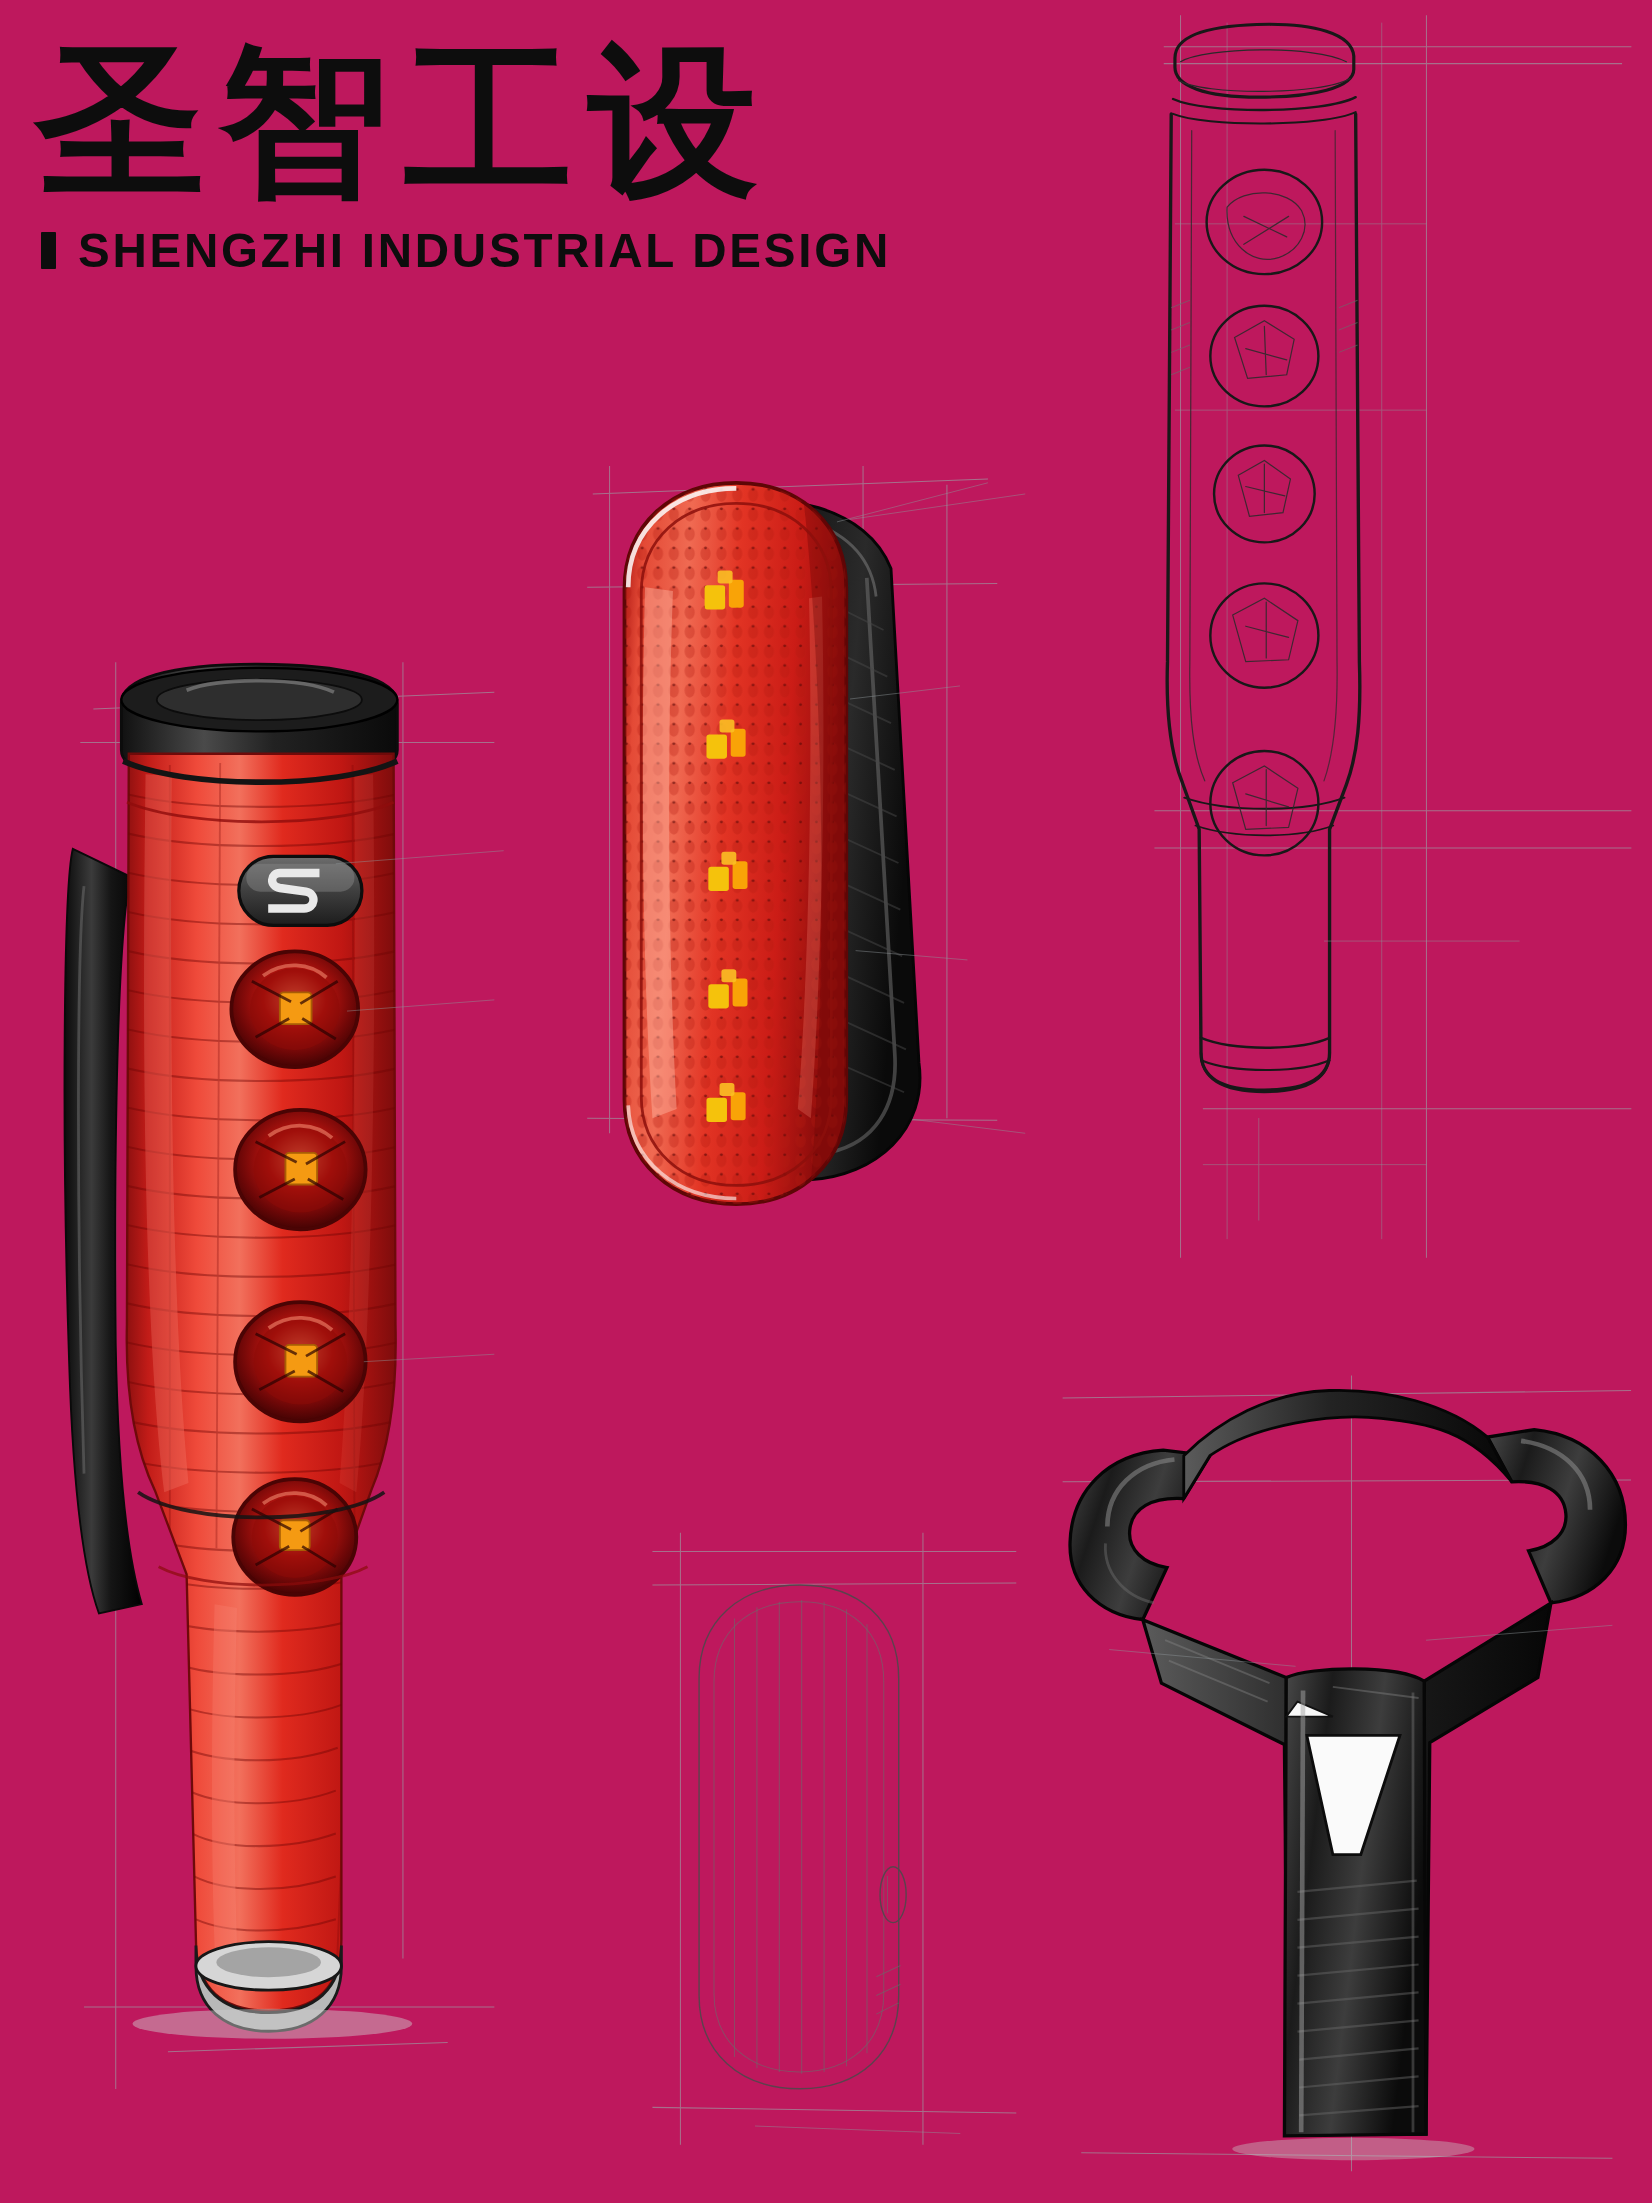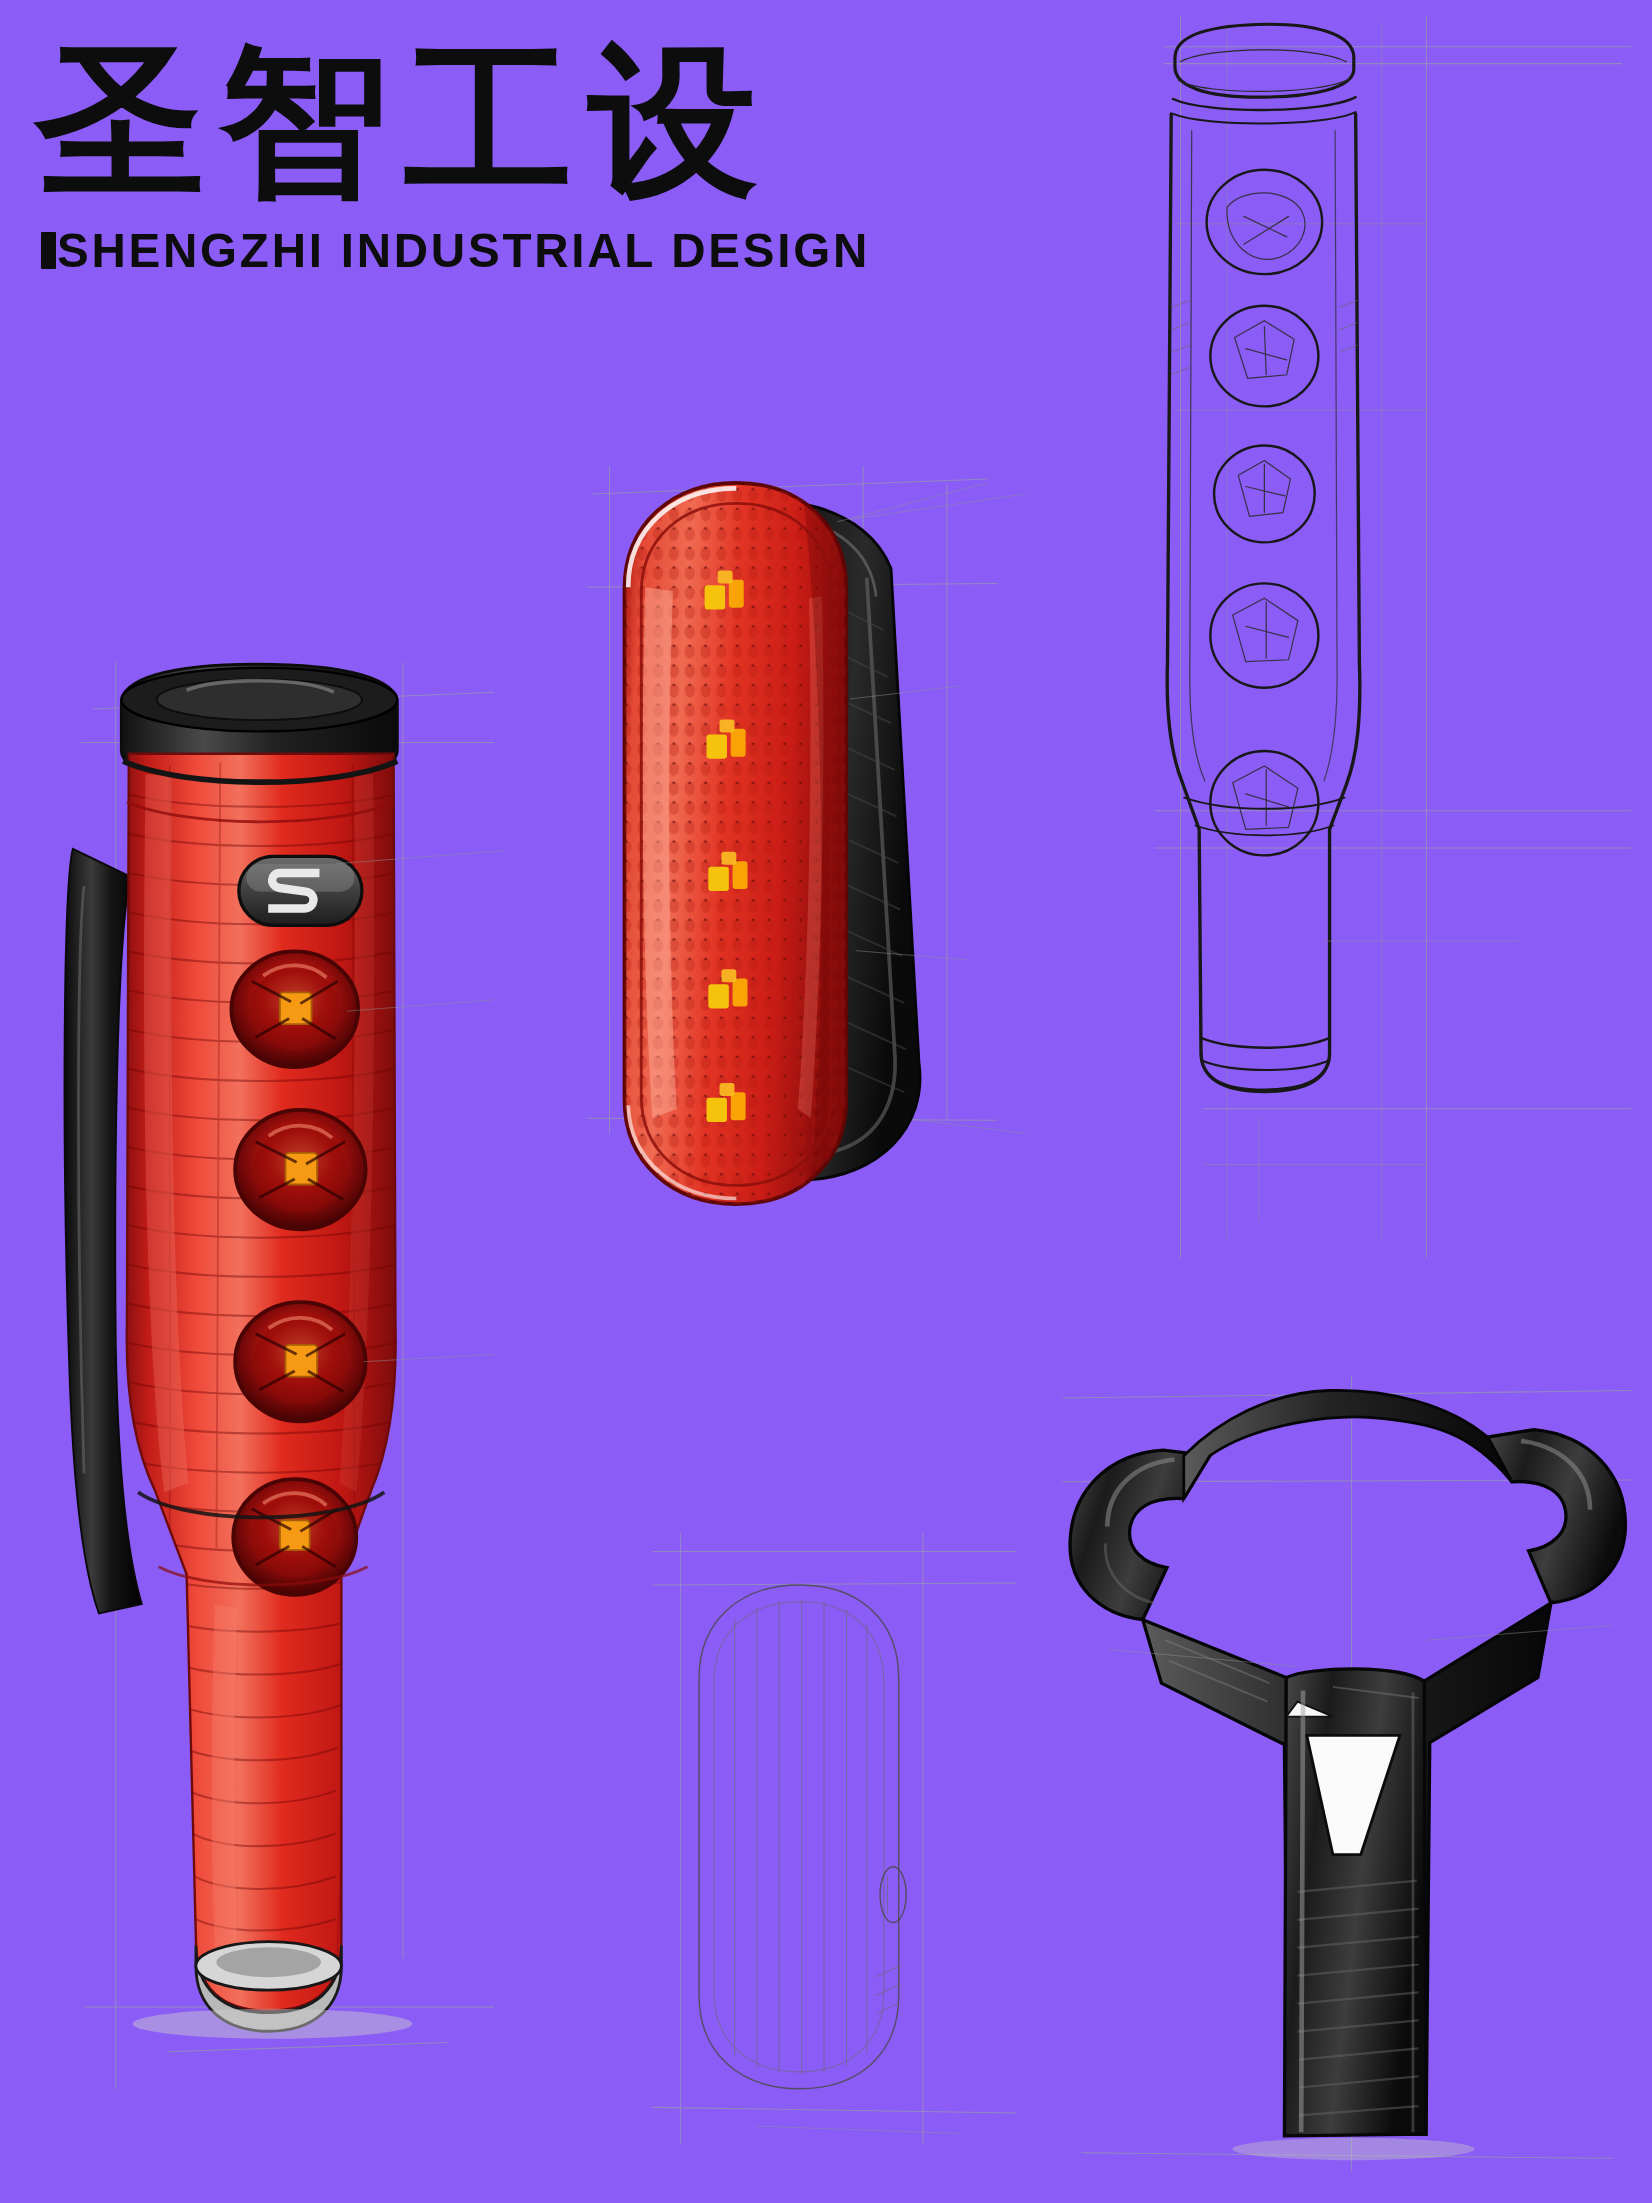--- a/index.html
+++ b/index.html
@@ -3,34 +3,34 @@
 <meta charset="utf-8">
 <style>
   html,body{margin:0;padding:0;}
   body{
     width:1653px;height:2204px;
     background:#fdfdfb;
     font-family:"Liberation Sans","DejaVu Sans",sans-serif;
     overflow:hidden;
     position:relative;
   }
-  .sheet{position:absolute;inset:0;background:#8b5cf6;}
+  .sheet{position:absolute;inset:0;background:#be185d;}
 
   
   .header{position:absolute;left:35px;top:37px;width:997px;}
   .logo-cn{
     font-family:"DejaVu Sans","Liberation Sans",sans-serif;
     font-size:166px;font-weight:700;line-height:1.02;
     letter-spacing:15px;color:#0d0d0d;
     white-space:nowrap;
     transform:scaleX(1.02);
     transform-origin:left top;
   }
   .logo-sub{
-    display:flex;align-items:center;gap:1px;
+    display:flex;align-items:center;gap:22px;
     margin-top:17px;margin-left:5.6px;
   }
   .sub-bullet{
     width:15px;height:37px;background:#0d0d0d;border-radius:0.9px;flex:0 0 auto;
   }
   .logo-en{
     font-size:48px;font-weight:700;letter-spacing:2.8px;color:#0d0d0d;
     white-space:nowrap;
     transform:scaleX(0.99);transform-origin:left center;
   }

